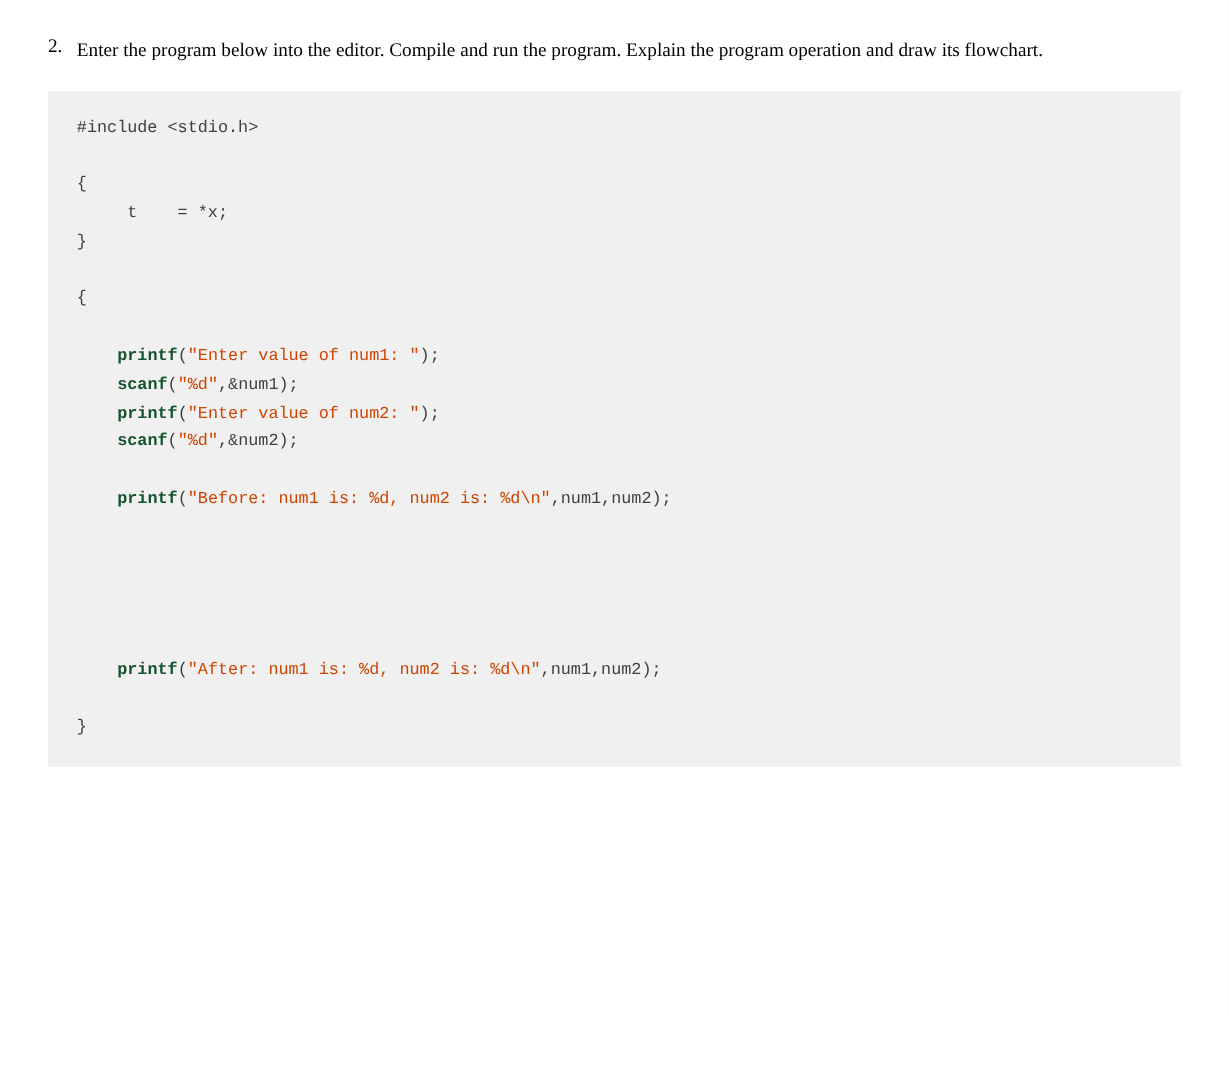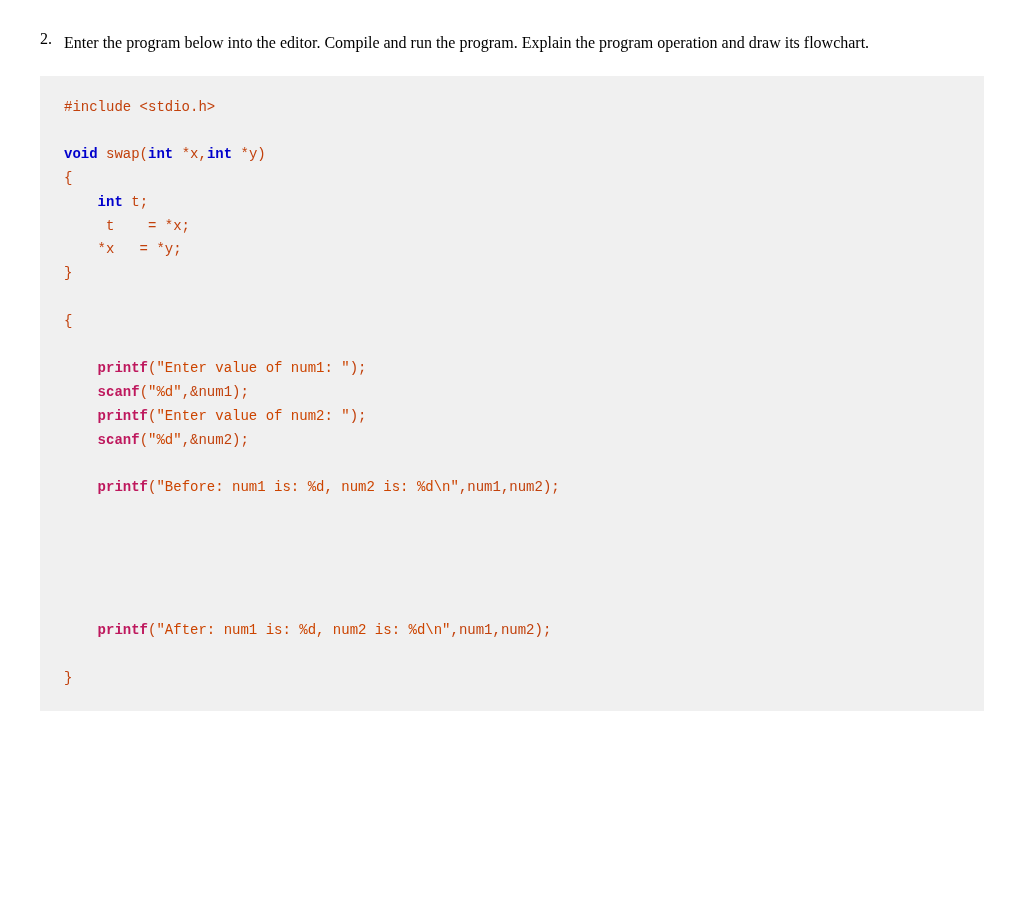--- a/index.html
+++ b/index.html
@@ -51,50 +51,47 @@
       white-space: pre;
     }
 
     
     .kw {
       color: #0000cc;
       font-weight: bold;
     }
 
     .fn {
-      color: #be185d;
+      color: #14532d;
       font-weight: bold;
     }
 
     .str {
       color: #cc4400;
     }
 
     .plain {
-      color: #c2410c;
+      color: #404040;
       font-family: Liberation Mono, monospace;
     }
   </style>
 </head>
 <body>
 
 <div class="question-block">
   <span class="question-number">2.</span>
   <span class="question-text">Enter the program below into the editor. Compile and run the program. Explain the program operation and draw its flowchart.</span>
 </div>
 
 <div class="code-block">
 
   <span class="code-line"><span class="plain">#include &lt;stdio.h&gt;</span></span>
   <span class="code-line"> </span>
-  <span class="code-line"><span class="kw">void</span> <span class="plain">swap(</span><span class="kw">int</span> <span class="plain">*x,</span><span class="kw">int</span> <span class="plain">*y)</span></span>
   <span class="code-line"><span class="plain">{</span></span>
-  <span class="code-line"><span class="plain">    </span><span class="kw">int</span><span class="plain"> t;</span></span>
   <span class="code-line"><span class="plain">     t    = *x;</span></span>
-  <span class="code-line"><span class="plain">    *x   = *y;</span></span>
   <span class="code-line"><span class="plain">}</span></span>
   <span class="code-line"> </span>
   <span class="code-line"><span class="plain">{</span></span>
   <span class="code-line"> </span>
   <span class="code-line"><span class="plain">    </span><span class="fn">printf</span><span class="plain">(</span><span class="str">"Enter value of num1: "</span><span class="plain">);</span></span>
   <span class="code-line"><span class="plain">    </span><span class="fn">scanf</span><span class="plain">(</span><span class="str">"%d"</span><span class="plain">,&amp;num1);</span></span>
   <span class="code-line"><span class="plain">    </span><span class="fn">printf</span><span class="plain">(</span><span class="str">"Enter value of num2: "</span><span class="plain">);</span></span>
   <span class="code-line"><span class="plain">    </span><span class="fn">scanf</span><span class="plain">(</span><span class="str">"%d"</span><span class="plain">,&amp;num2);</span></span>
   <span class="code-line"> </span>
   <span class="code-line"><span class="plain">    </span><span class="fn">printf</span><span class="plain">(</span><span class="str">"Before: num1 is: %d, num2 is: %d\n"</span><span class="plain">,num1,num2);</span></span>

